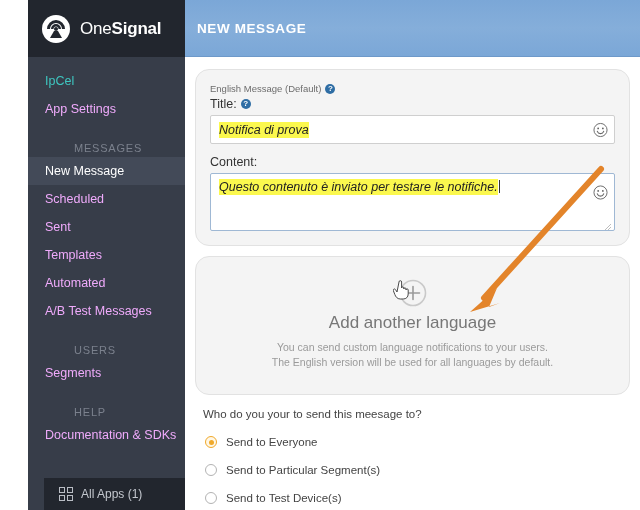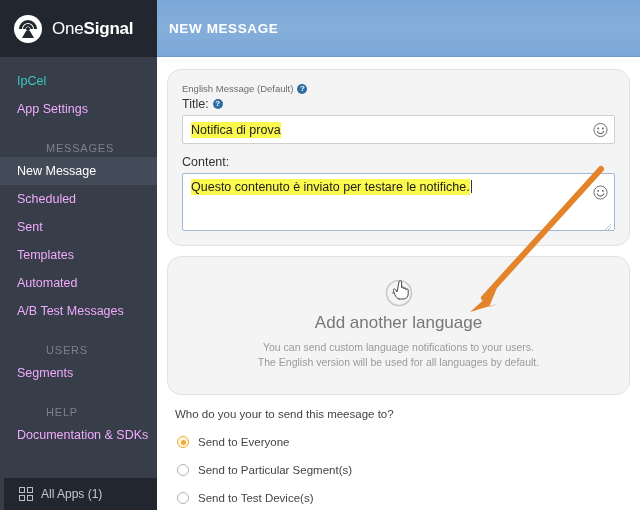--- a/index.html
+++ b/index.html
@@ -2,21 +2,21 @@
 <html><head>
 <meta charset="utf-8">
 <style>
   * { box-sizing: border-box; margin: 0; padding: 0; }
   html, body {
     width: 640px; height: 510px;
     font-family: "Liberation Sans", sans-serif;
     background: #ffffff;
     overflow: hidden;
   }
-  #app { position: relative; width: 640px; height: 448px; display: flex; }
+  #app { position: relative; width: 640px; height: 448px; display: flex; padding-left: 28px; }
 
   
   .sidebar {
     width: 157px; height: 510px;
     background: #373d49;
     position: relative;
     flex: 0 0 157px;
   }
   .brand {
     height: 57px;
@@ -54,21 +54,21 @@
     padding-left: 17px;
     padding-bottom: 3px;
     font-size: 11px;
     letter-spacing: 0.8px;
     color: #7b818d;
     margin-top: 8px;
     margin-left: 29px;
   }
   .sidebar-footer {
     position: absolute;
-    left: 4px; bottom: 0;
+    left: 16px; bottom: 0;
     width: 157px; height: 32px;
     background: #22262e;
     display: flex;
     align-items: center;
     padding-left: 15px;
     gap: 8px;
     cursor: pointer;
   }
   .grid-icon { width: 14px; height: 14px; display: grid; grid-template-columns: 1fr 1fr; grid-template-rows: 1fr 1fr; gap: 2px; }
   .grid-icon i { display: block; border: 1px solid #b9bdc4; }
@@ -148,21 +148,21 @@
     width: 100%;
     height: 58px;
     background: #ffffff;
     border: 1px solid #9fb8d4;
     border-radius: 2px;
     padding: 6px 32px 4px 8px;
     font-size: 12.5px;
     color: #222;
     position: relative;
   }
-  .hl { background: #fbf84e; padding: 1px 0; }
+  .hl { background: #fbf84e; padding: 1px 0; font-style: italic; }
   .caret {
     display: inline-block;
     width: 1px; height: 13px;
     background: #333;
     vertical-align: -2px;
     margin-left: 1px;
   }
   .emoji-btn {
     position: absolute;
     right: 7px; top: 50%;

